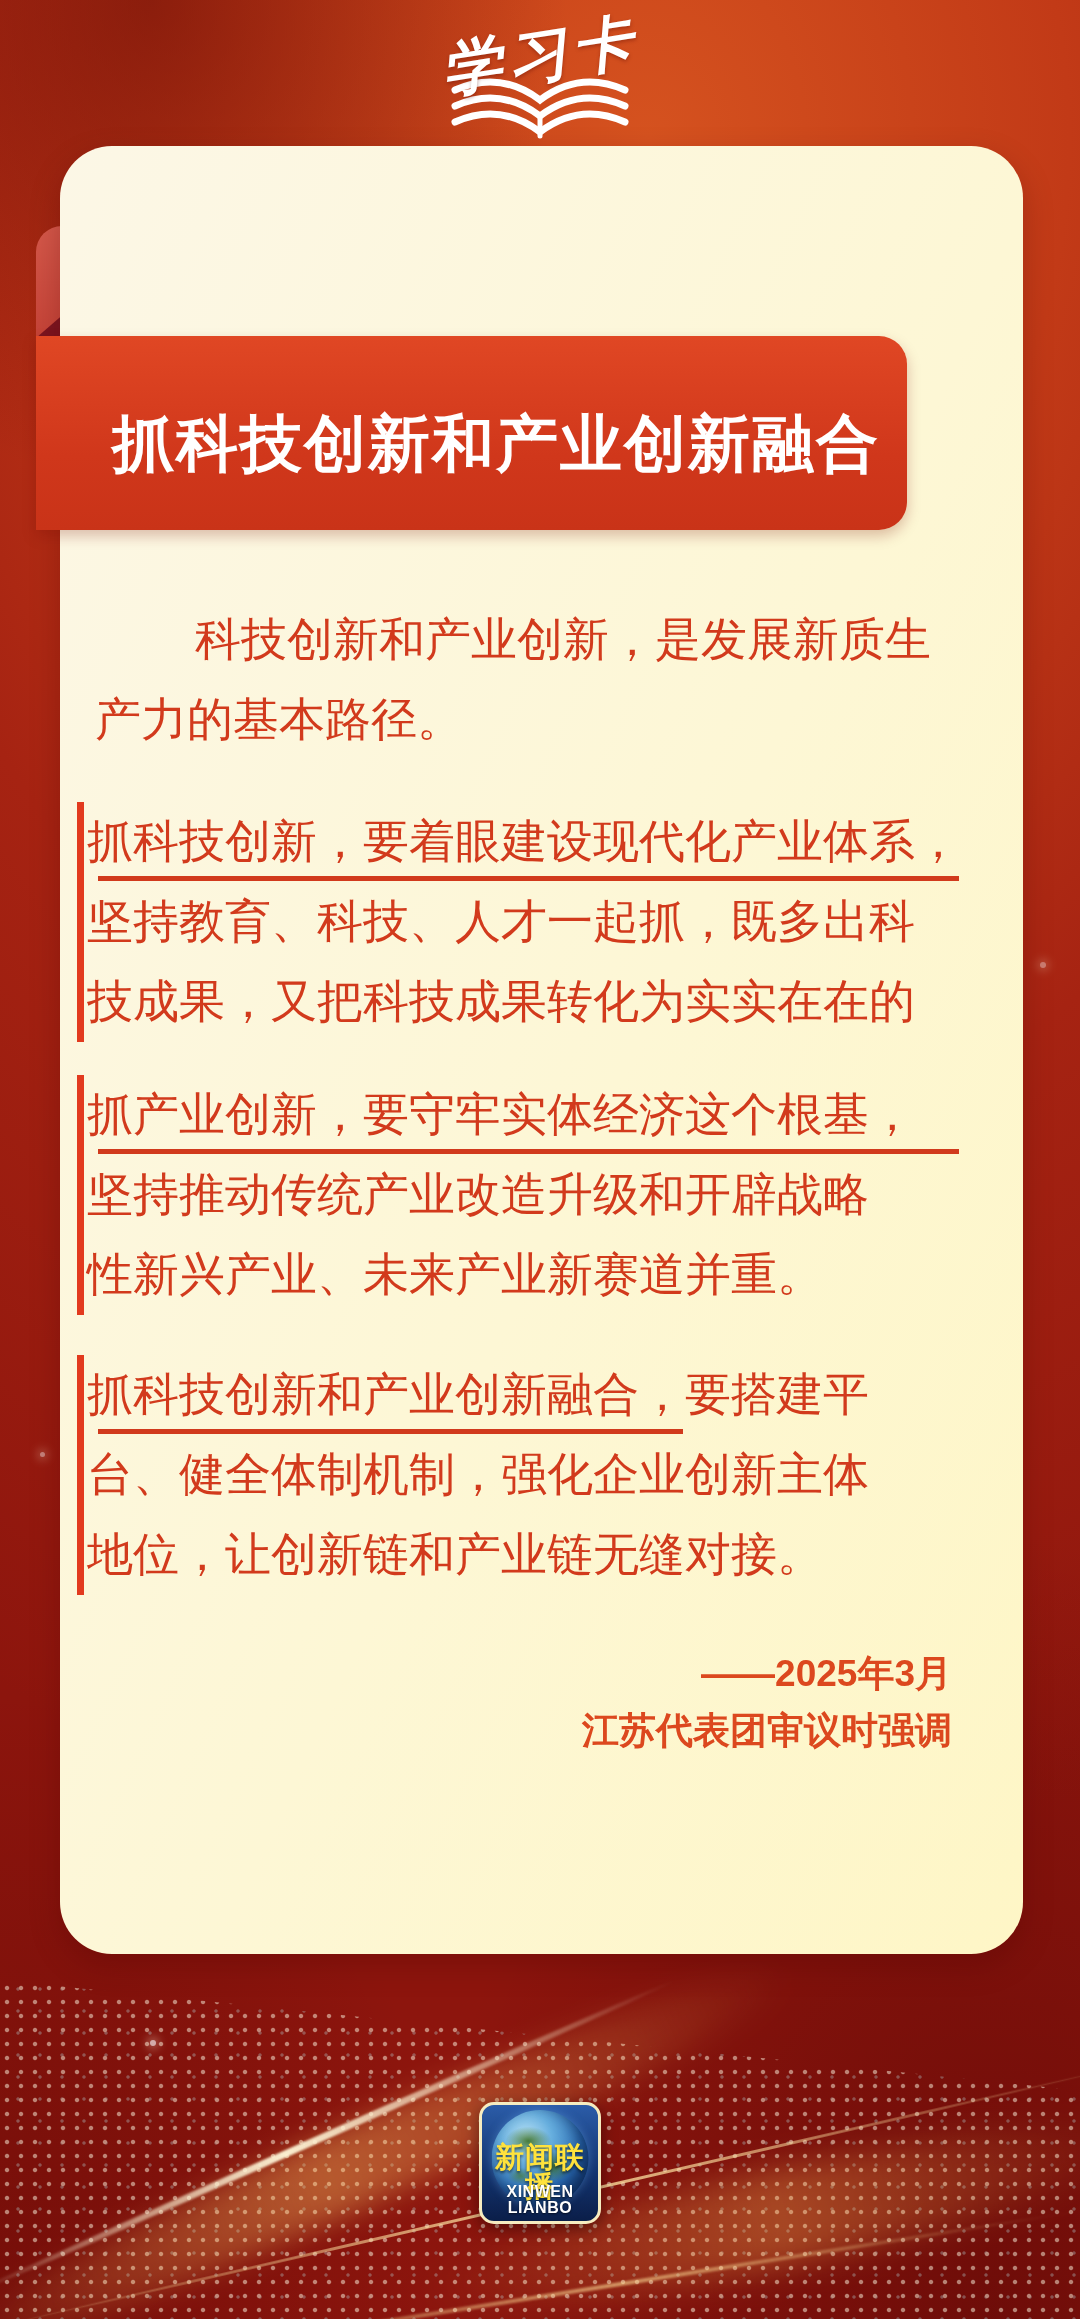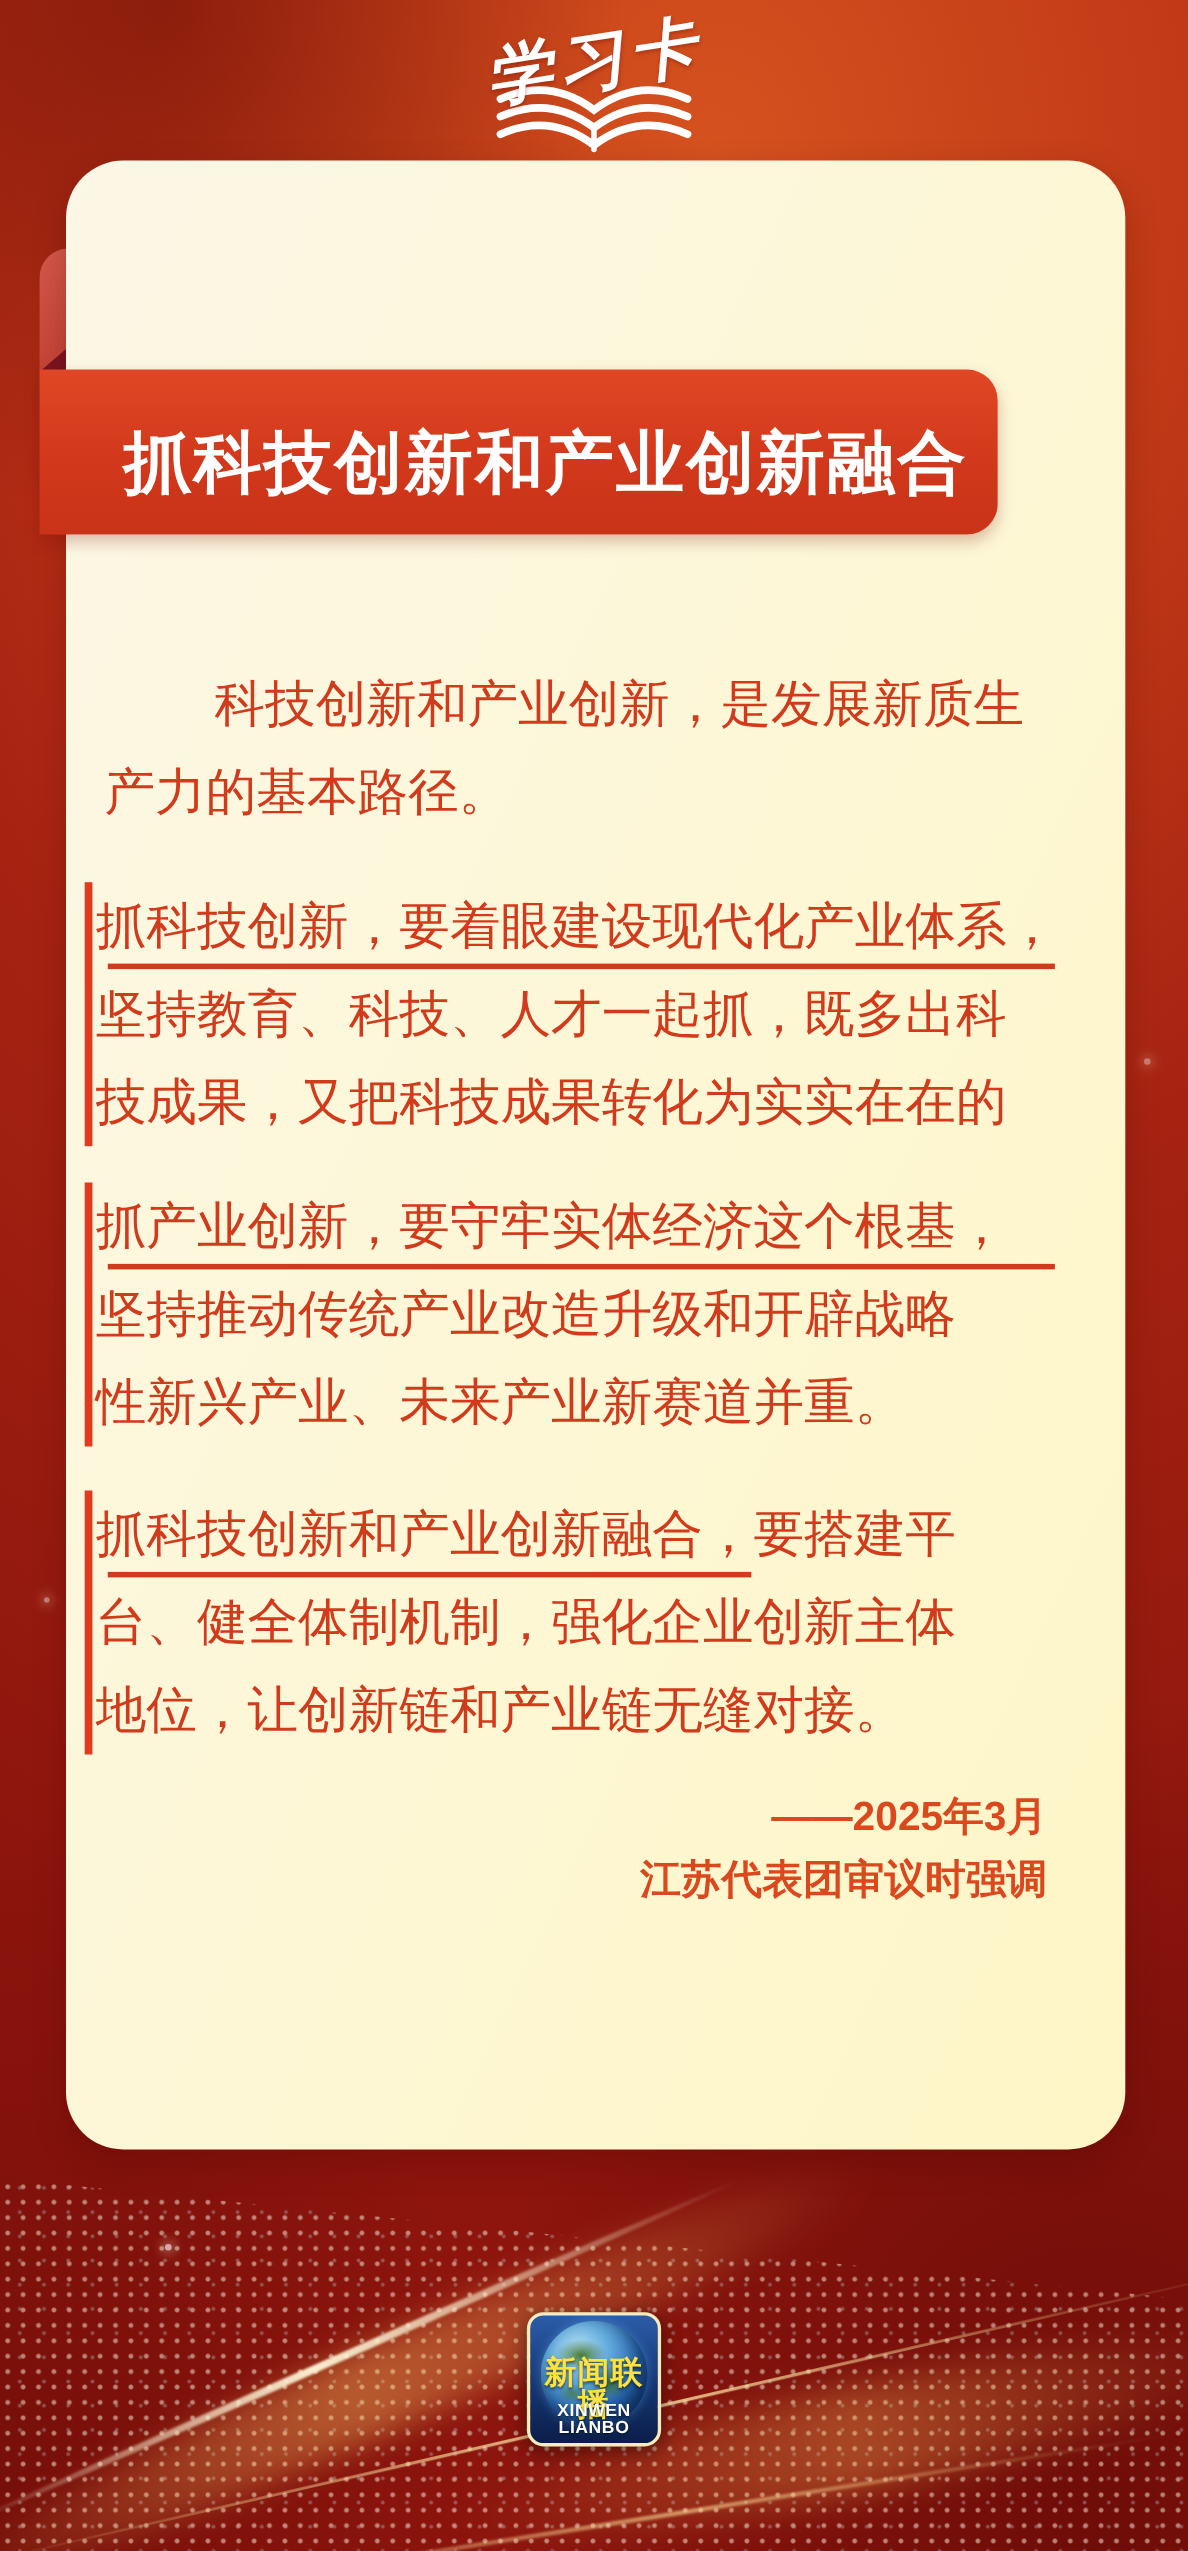--- a/index.html
+++ b/index.html
@@ -25,39 +25,39 @@
   .back-strip{position:absolute;left:36px;top:226px;width:34px;height:112px;
     background:linear-gradient(180deg,#d4584a,#c64438);border-radius:26px 0 0 0;z-index:1;}
   .fold{position:absolute;left:36px;top:312px;width:30px;height:26px;background:#7c1520;
     clip-path:polygon(100% 0,100% 100%,0 100%);z-index:1;}
   .card{
     position:absolute;left:60px;top:146px;width:963px;height:1808px;border-radius:52px;z-index:2;
     background:linear-gradient(115deg,#fcf7e6 0%,#fdf7d5 55%,#fef6c6 100%);
     box-shadow:0 12px 30px rgba(80,0,0,.28);
   }
   .ribbon{
-    position:absolute;left:36px;top:336px;width:871px;height:150px;z-index:3;
+    position:absolute;left:36px;top:336px;width:871px;height:194px;z-index:3;
     background:linear-gradient(180deg,#e04724 0%,#d0371b 62%,#c93318 100%);
     border-radius:0 28px 28px 0;display:flex;align-items:center;
     padding:22px 16px 0 76px;box-sizing:border-box;
     box-shadow:0 6px 14px rgba(120,10,0,.25);
   }
   .ribbon .title{color:#ffffff;font-size:62px;font-weight:900;letter-spacing:2px;line-height:1;}
   
   .content{position:absolute;left:77px;top:600px;width:908px;z-index:4;
     color:#d23a1c;font-family:"Liberation Serif",serif;font-size:46px;line-height:80px;}
   .intro{padding-left:18px;margin:0 0 42px 0;}
   .intro .line1{text-indent:100px;}
   .block{position:relative;border-left:7px solid #e23a1e;padding-left:3px;box-sizing:border-box;}
   .block.b2{margin-bottom:33px;}
   .block.b3{margin-bottom:40px;}
   .rule{position:absolute;height:5px;background:#d13a1c;top:74px;}
   .rule.full{left:14px;right:26px;}
   .rule.part{left:14px;width:585px;}
-  .attius{margin-top:28px;text-align:right;padding-right:33px;
+  .attius{margin-top:50px;text-align:right;padding-right:33px;
     font-family:"Liberation Sans",sans-serif;font-weight:bold;color:#dc481e;
     font-size:37px;line-height:57px;}
   
   .dots{position:absolute;left:0;top:1925px;width:1080px;height:394px;z-index:1;opacity:.55;
     background-image:
       radial-gradient(rgba(255,250,228,.9) 1.6px, rgba(255,250,228,0) 2.7px),
       radial-gradient(rgba(190,240,245,.55) 1.2px, rgba(190,240,245,0) 2.2px);
     background-size:14px 14px,22px 22px;background-position:0 0,7px 9px;
     clip-path:polygon(0 14%,100% 42%,100% 100%,0 100%);}
   .streak{position:absolute;border-radius:50%;z-index:1;}

